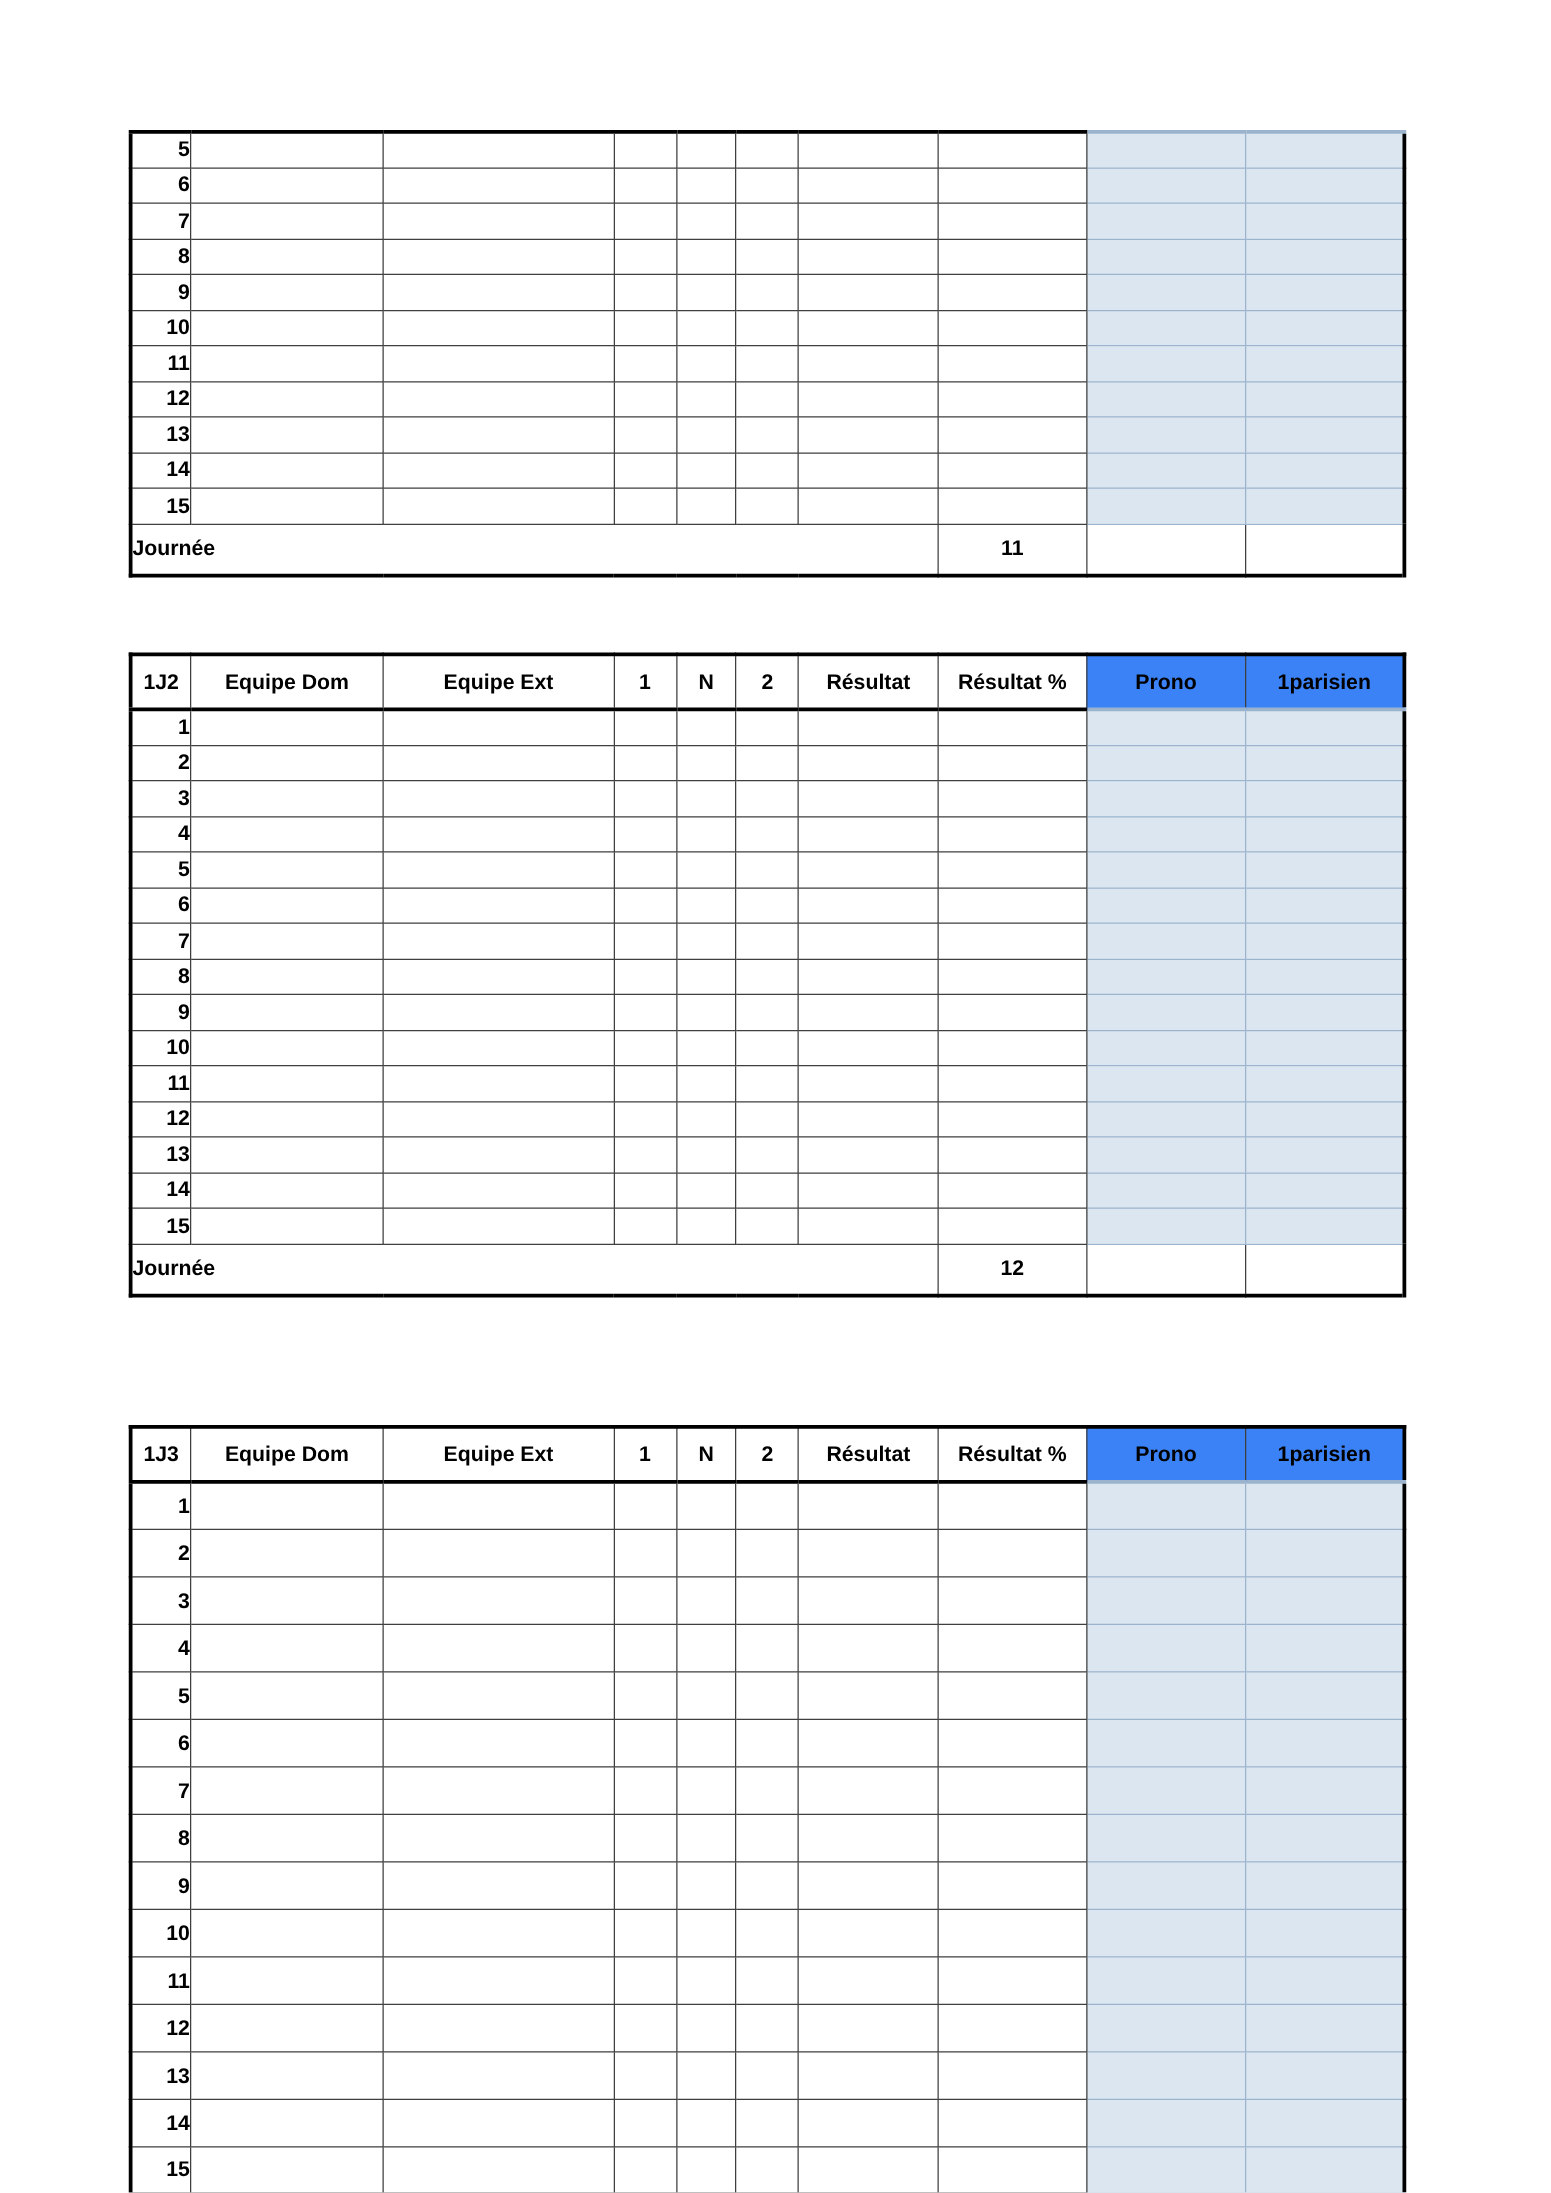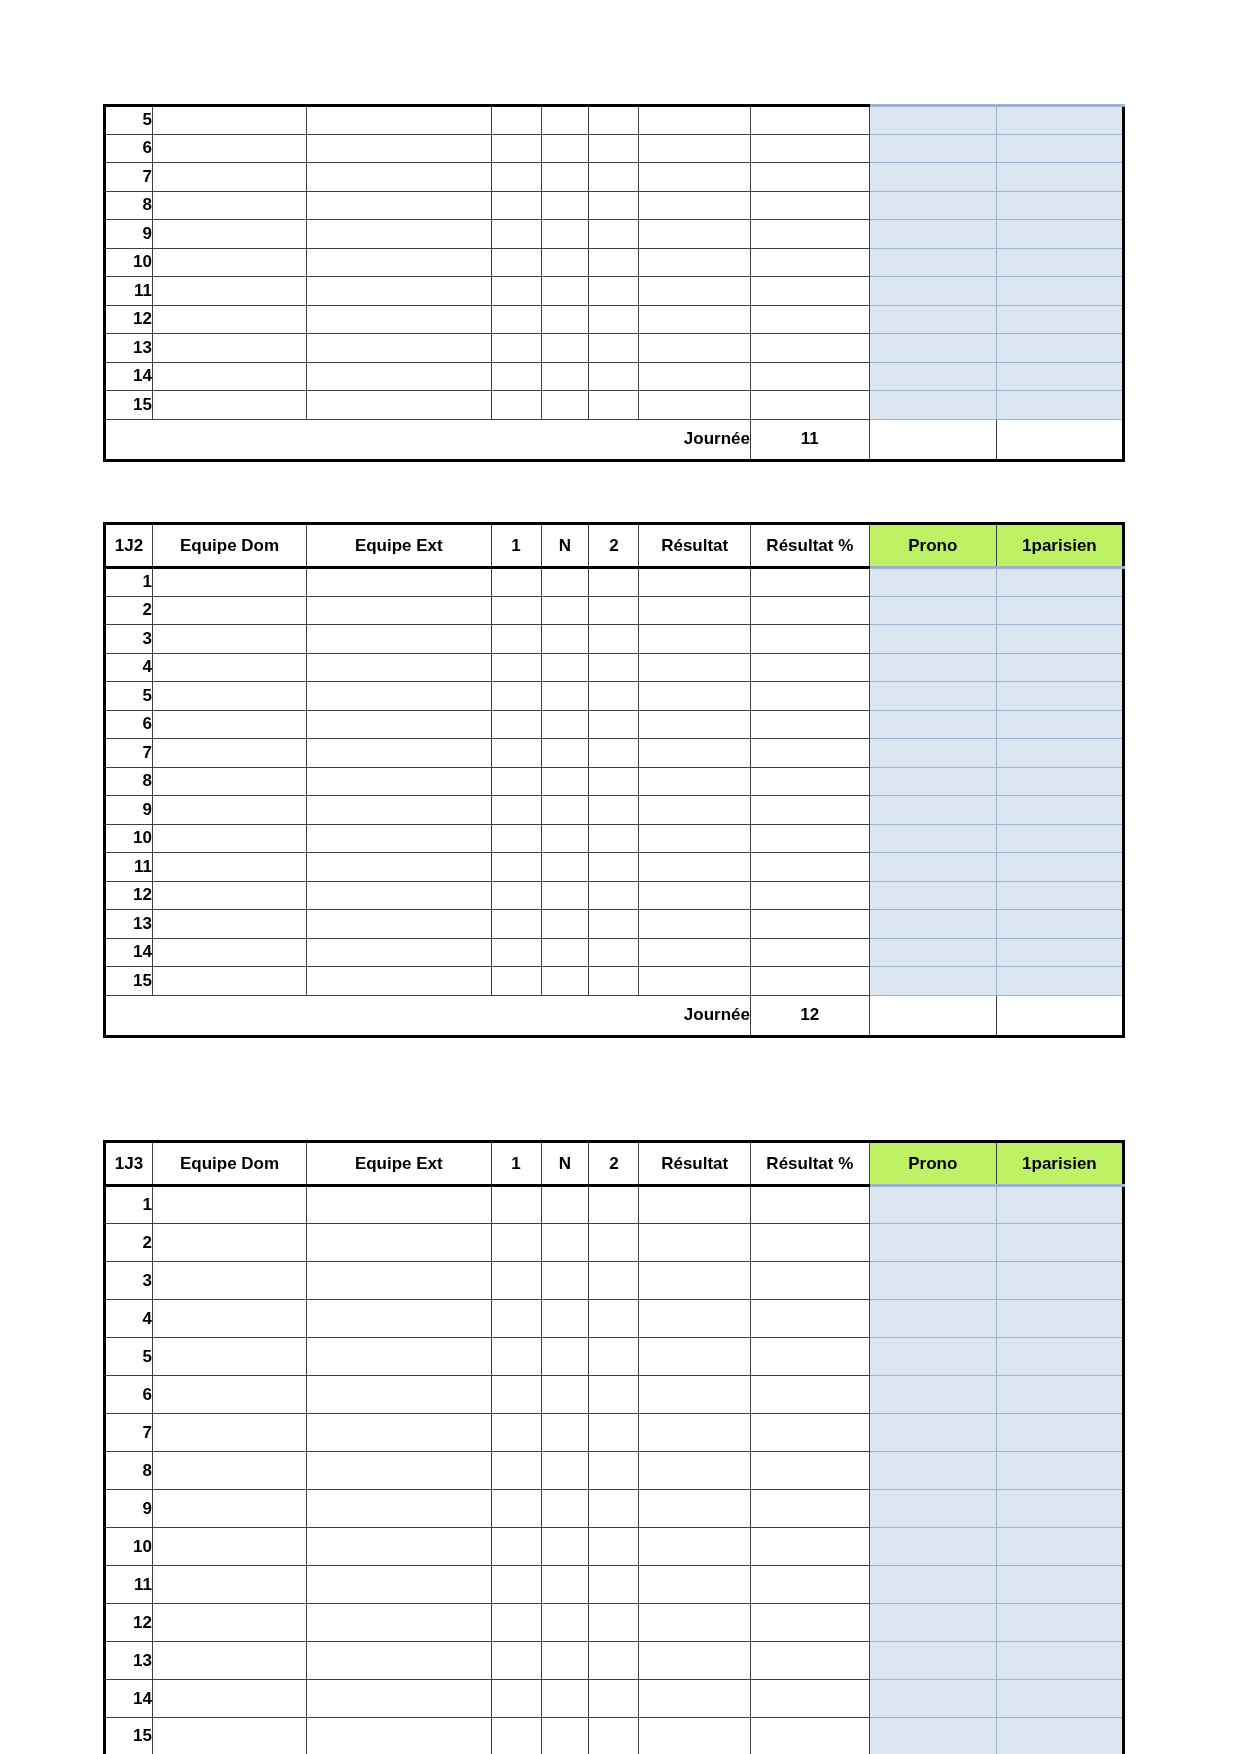--- a/index.html
+++ b/index.html
@@ -66,21 +66,21 @@
     text-align: center;
     vertical-align: middle;
     height: 44px;
     font-size: 18px;
     font-weight: bold;
     border-left: 2px solid #000000;
     border-right: 2px solid #000000;
     border-top: 2px solid #000000;
     border-bottom: 3px solid #000000;
   }
-  .hdr.blue { background: #bef264; }
+  .hdr.blue { background: #3b82f6; }
 
   
   .idx {
     text-align: right;
     padding-right: 5px;
     vertical-align: middle;
     font-size: 18px;
     font-weight: bold;
     border-right: 3px solid #000000;
     border-left: 3px solid #000000;
@@ -92,21 +92,21 @@
   
   .sep-left  { border-left: 2px solid #000000; }
   .sep-right { border-right: 2px solid #000000; }
 
   .r-t2 td { height: 28.5px; }
   .r-t1 td { height: 28.5px; }
   .r-t3 td { height: 38px; }
 
   
   .journee-label {
-    text-align: right;
+    text-align: left;
     vertical-align: middle;
     color: #ff0000;
     font-size: 21px;
     font-weight: bold;
     height: 41px;
     border-left: 3px solid #000000;
     border-right: 2px solid #000000;
     border-top: 3px solid #000000;
     border-bottom: 3px solid #000000;
   }

